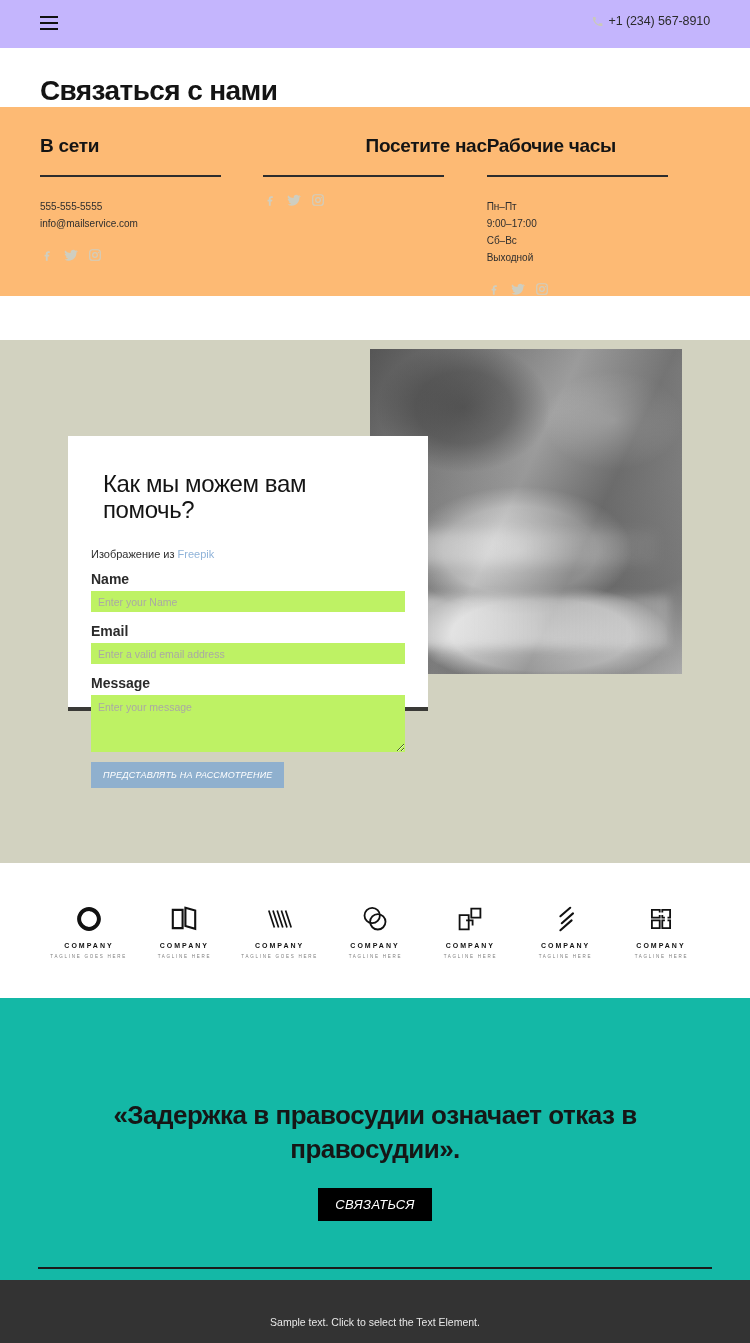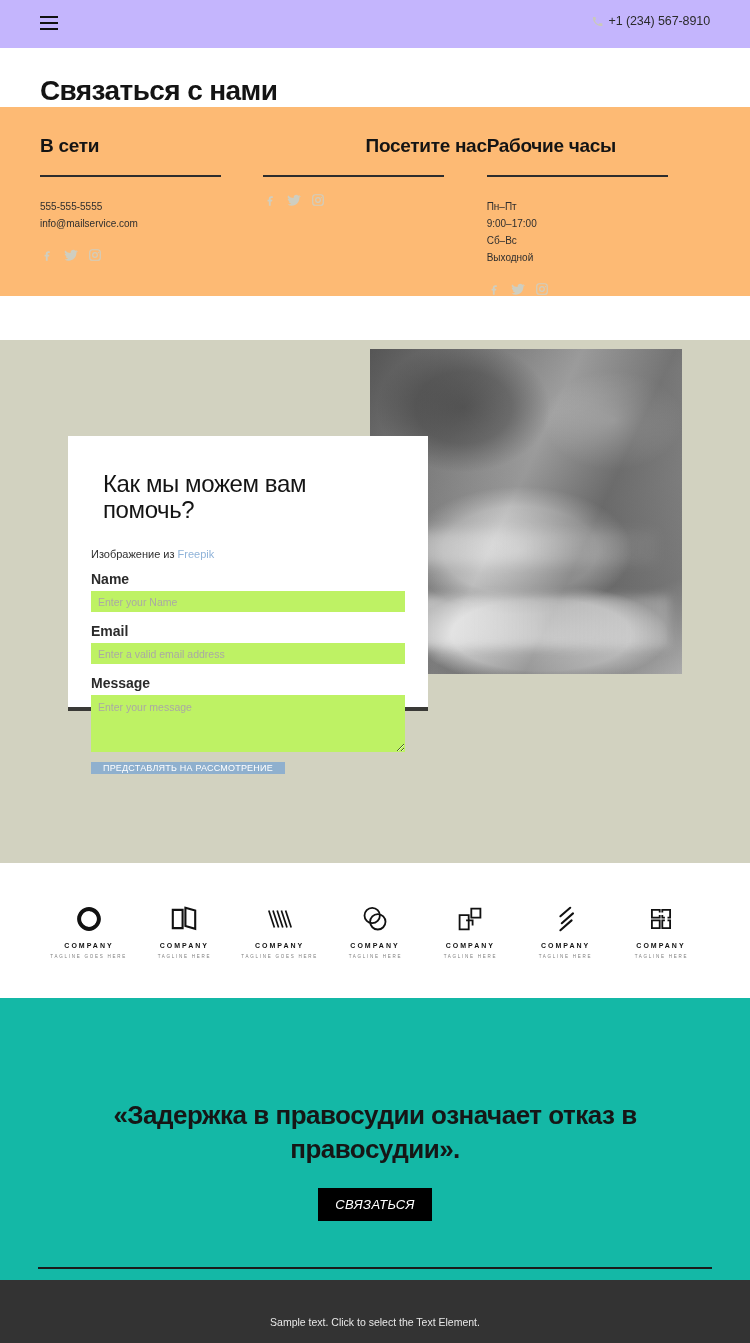--- a/index.html
+++ b/index.html
@@ -163,22 +163,23 @@
   .field input::placeholder, .field textarea::placeholder { color: #aaa9a4; }
   .submit-btn {
     margin-top: 10px;
     display: inline-block;
     background: #8fb0ce;
     color: #ffffff;
     border: none;
     font-family: "Liberation Sans", sans-serif;
     font-size: 9px;
     letter-spacing: 0.2px;
-    padding: 1px 12px;
+    padding: 8px 12px;
     cursor: pointer;
+    font-style: italic;
   }
 
   
   .logos {
     height: 135px;
     background: #ffffff;
     display: flex;
     align-items: center;
     justify-content: space-between;
     padding: 0 52px;

